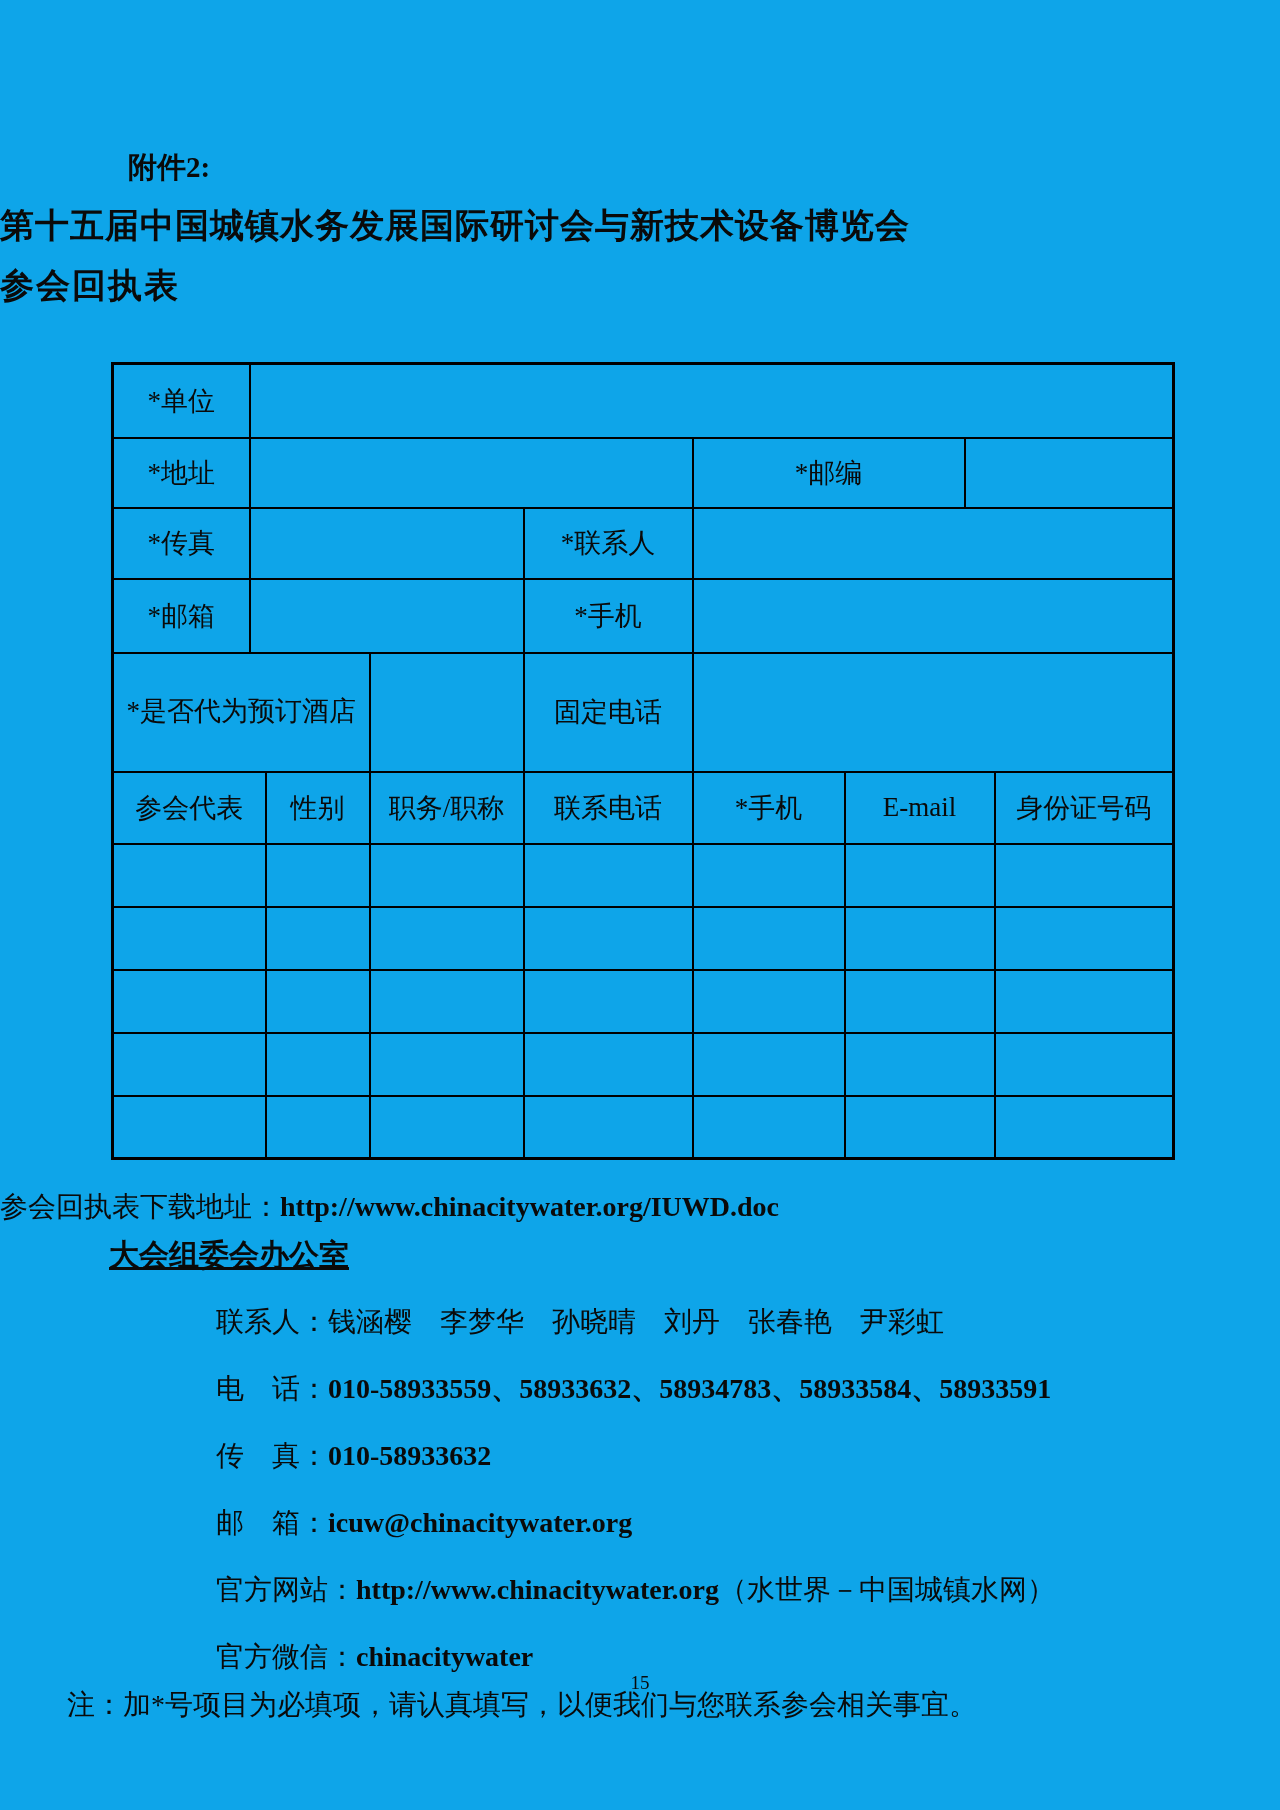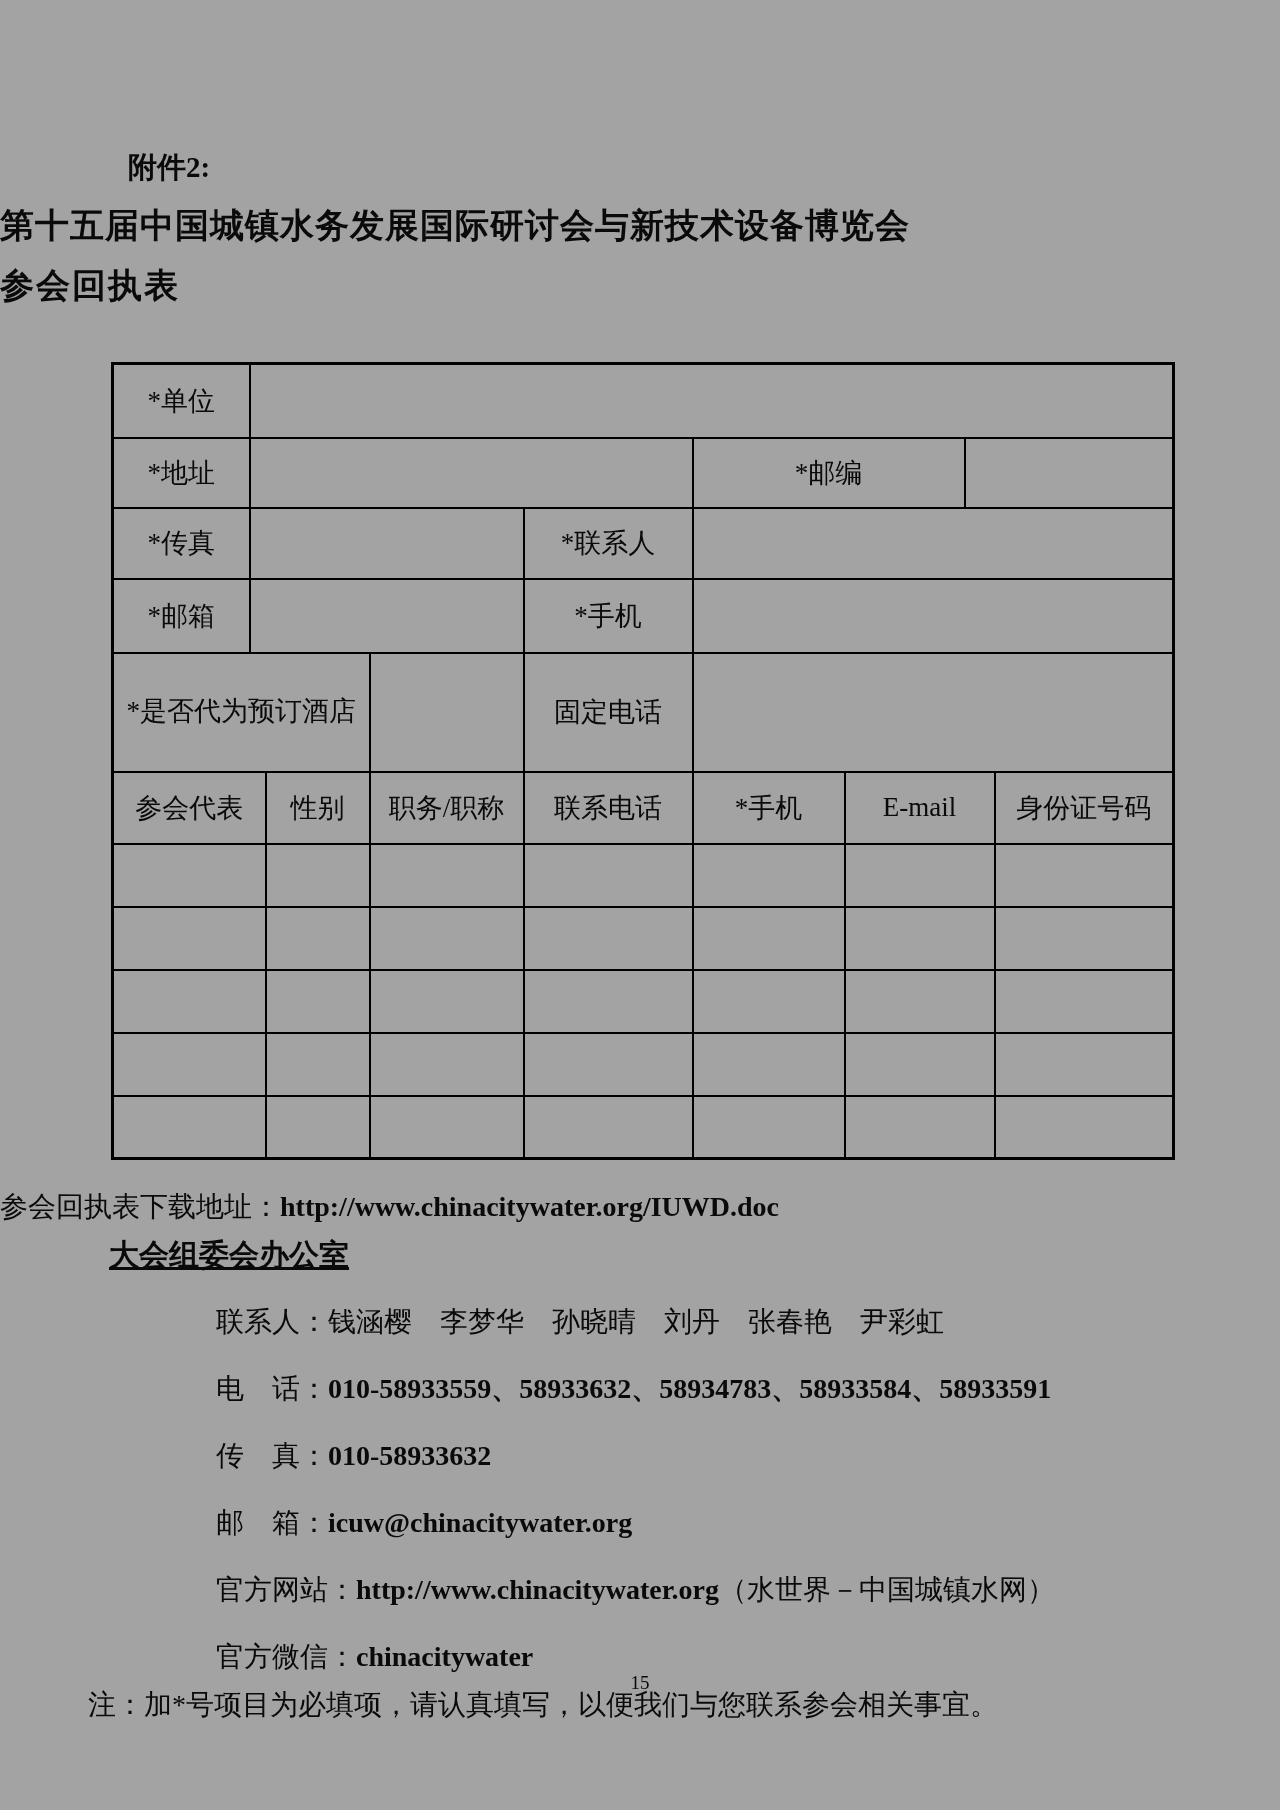--- a/index.html
+++ b/index.html
@@ -1,20 +1,20 @@
 <!DOCTYPE html>
 <html><head>
 <meta charset="utf-8">
 <style>
   html,body{margin:0;padding:0;background:#e8e8e8;}
   .page{
     position:relative;
     width:1280px;height:1810px;
     margin:0 auto;
-    background:#a3a3a3;
+    background:#0ea5e9;
     color:#0a0a0a;
     font-family:"Liberation Serif","DejaVu Serif",serif;
     overflow:hidden;
   }
   .attach{
     position:absolute;left:128px;top:148px;
     font-size:29px;font-weight:bold;
     font-family:"Liberation Serif","DejaVu Serif",serif;
   }
   .title{
@@ -57,21 +57,21 @@
     position:absolute;left:0;top:1183px;width:100%;
   }
   .fline{
     height:48px;line-height:48px;
     font-size:28px;
     white-space:nowrap;
   }
   .ind-download{}
   .ind-office{padding-left:109px;text-decoration:underline;}
   .ind-contact{padding-left:216px;margin-top:19px;}
-  .ind-note{padding-left:88px;}
+  .ind-note{padding-left:67px;}
   .office-title{
     font-family:"Liberation Sans","DejaVu Sans",sans-serif;
     font-weight:bold;font-size:30px;
   }
   .latin-val{font-weight:bold;}
   .pagenum{
     position:absolute;left:0;top:1672px;width:100%;
     text-align:center;font-size:19px;
   }
 </style>

